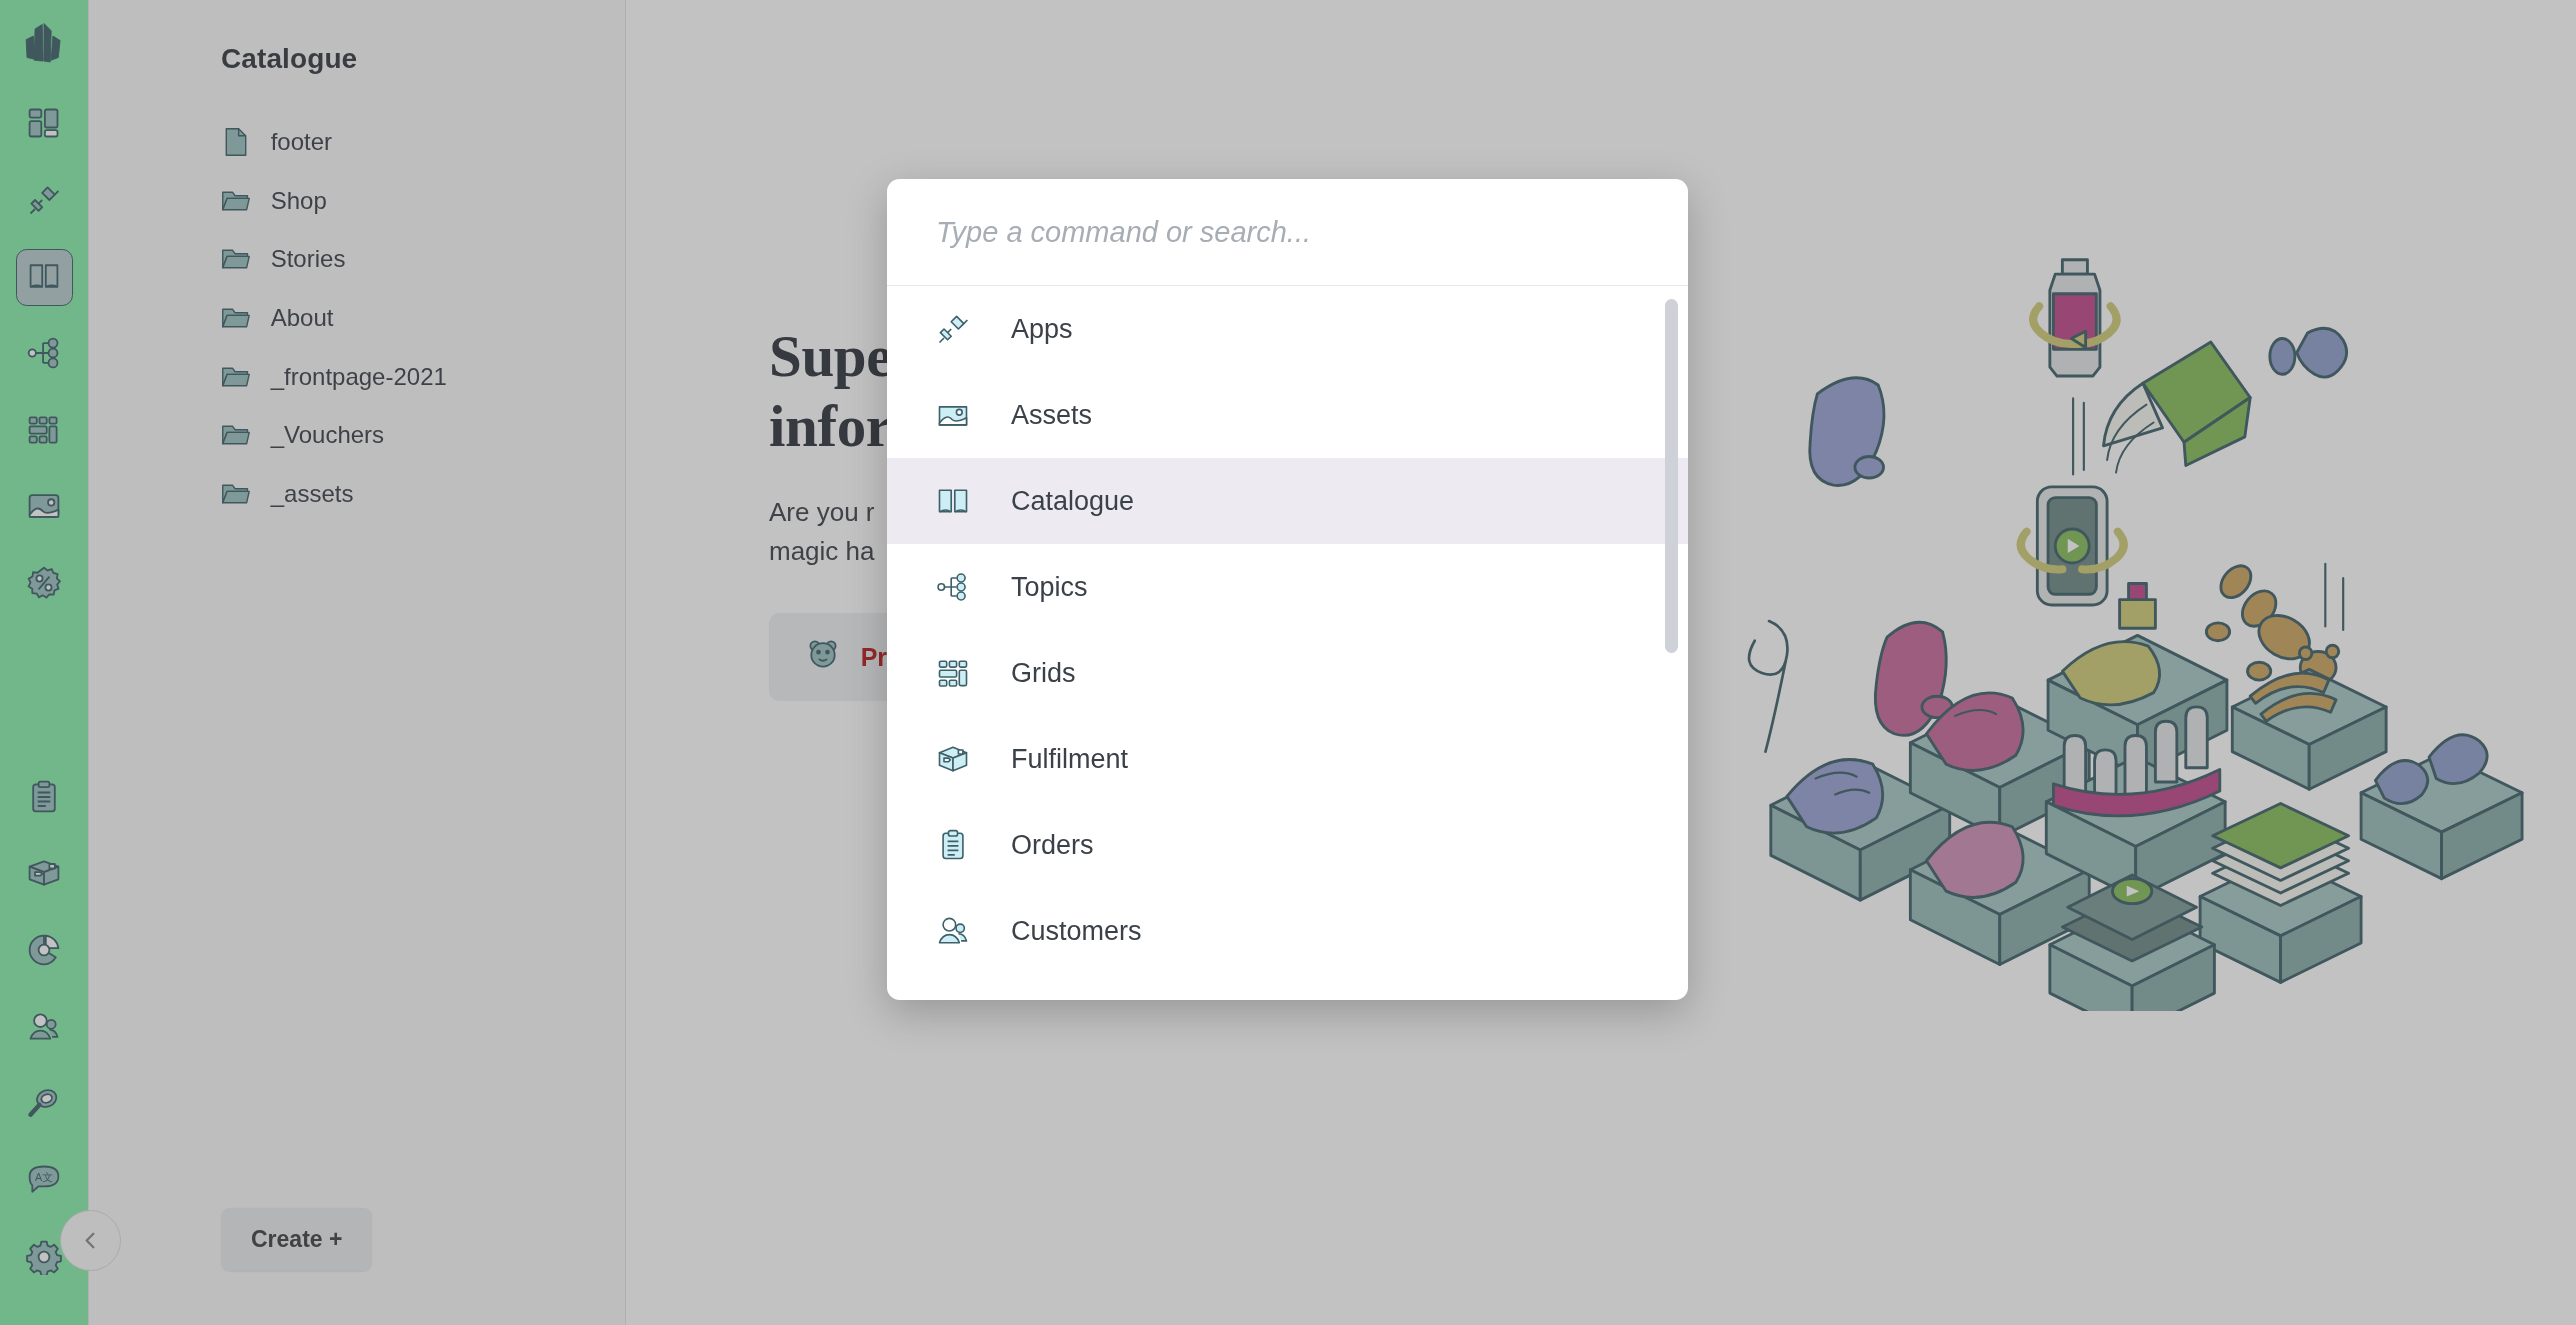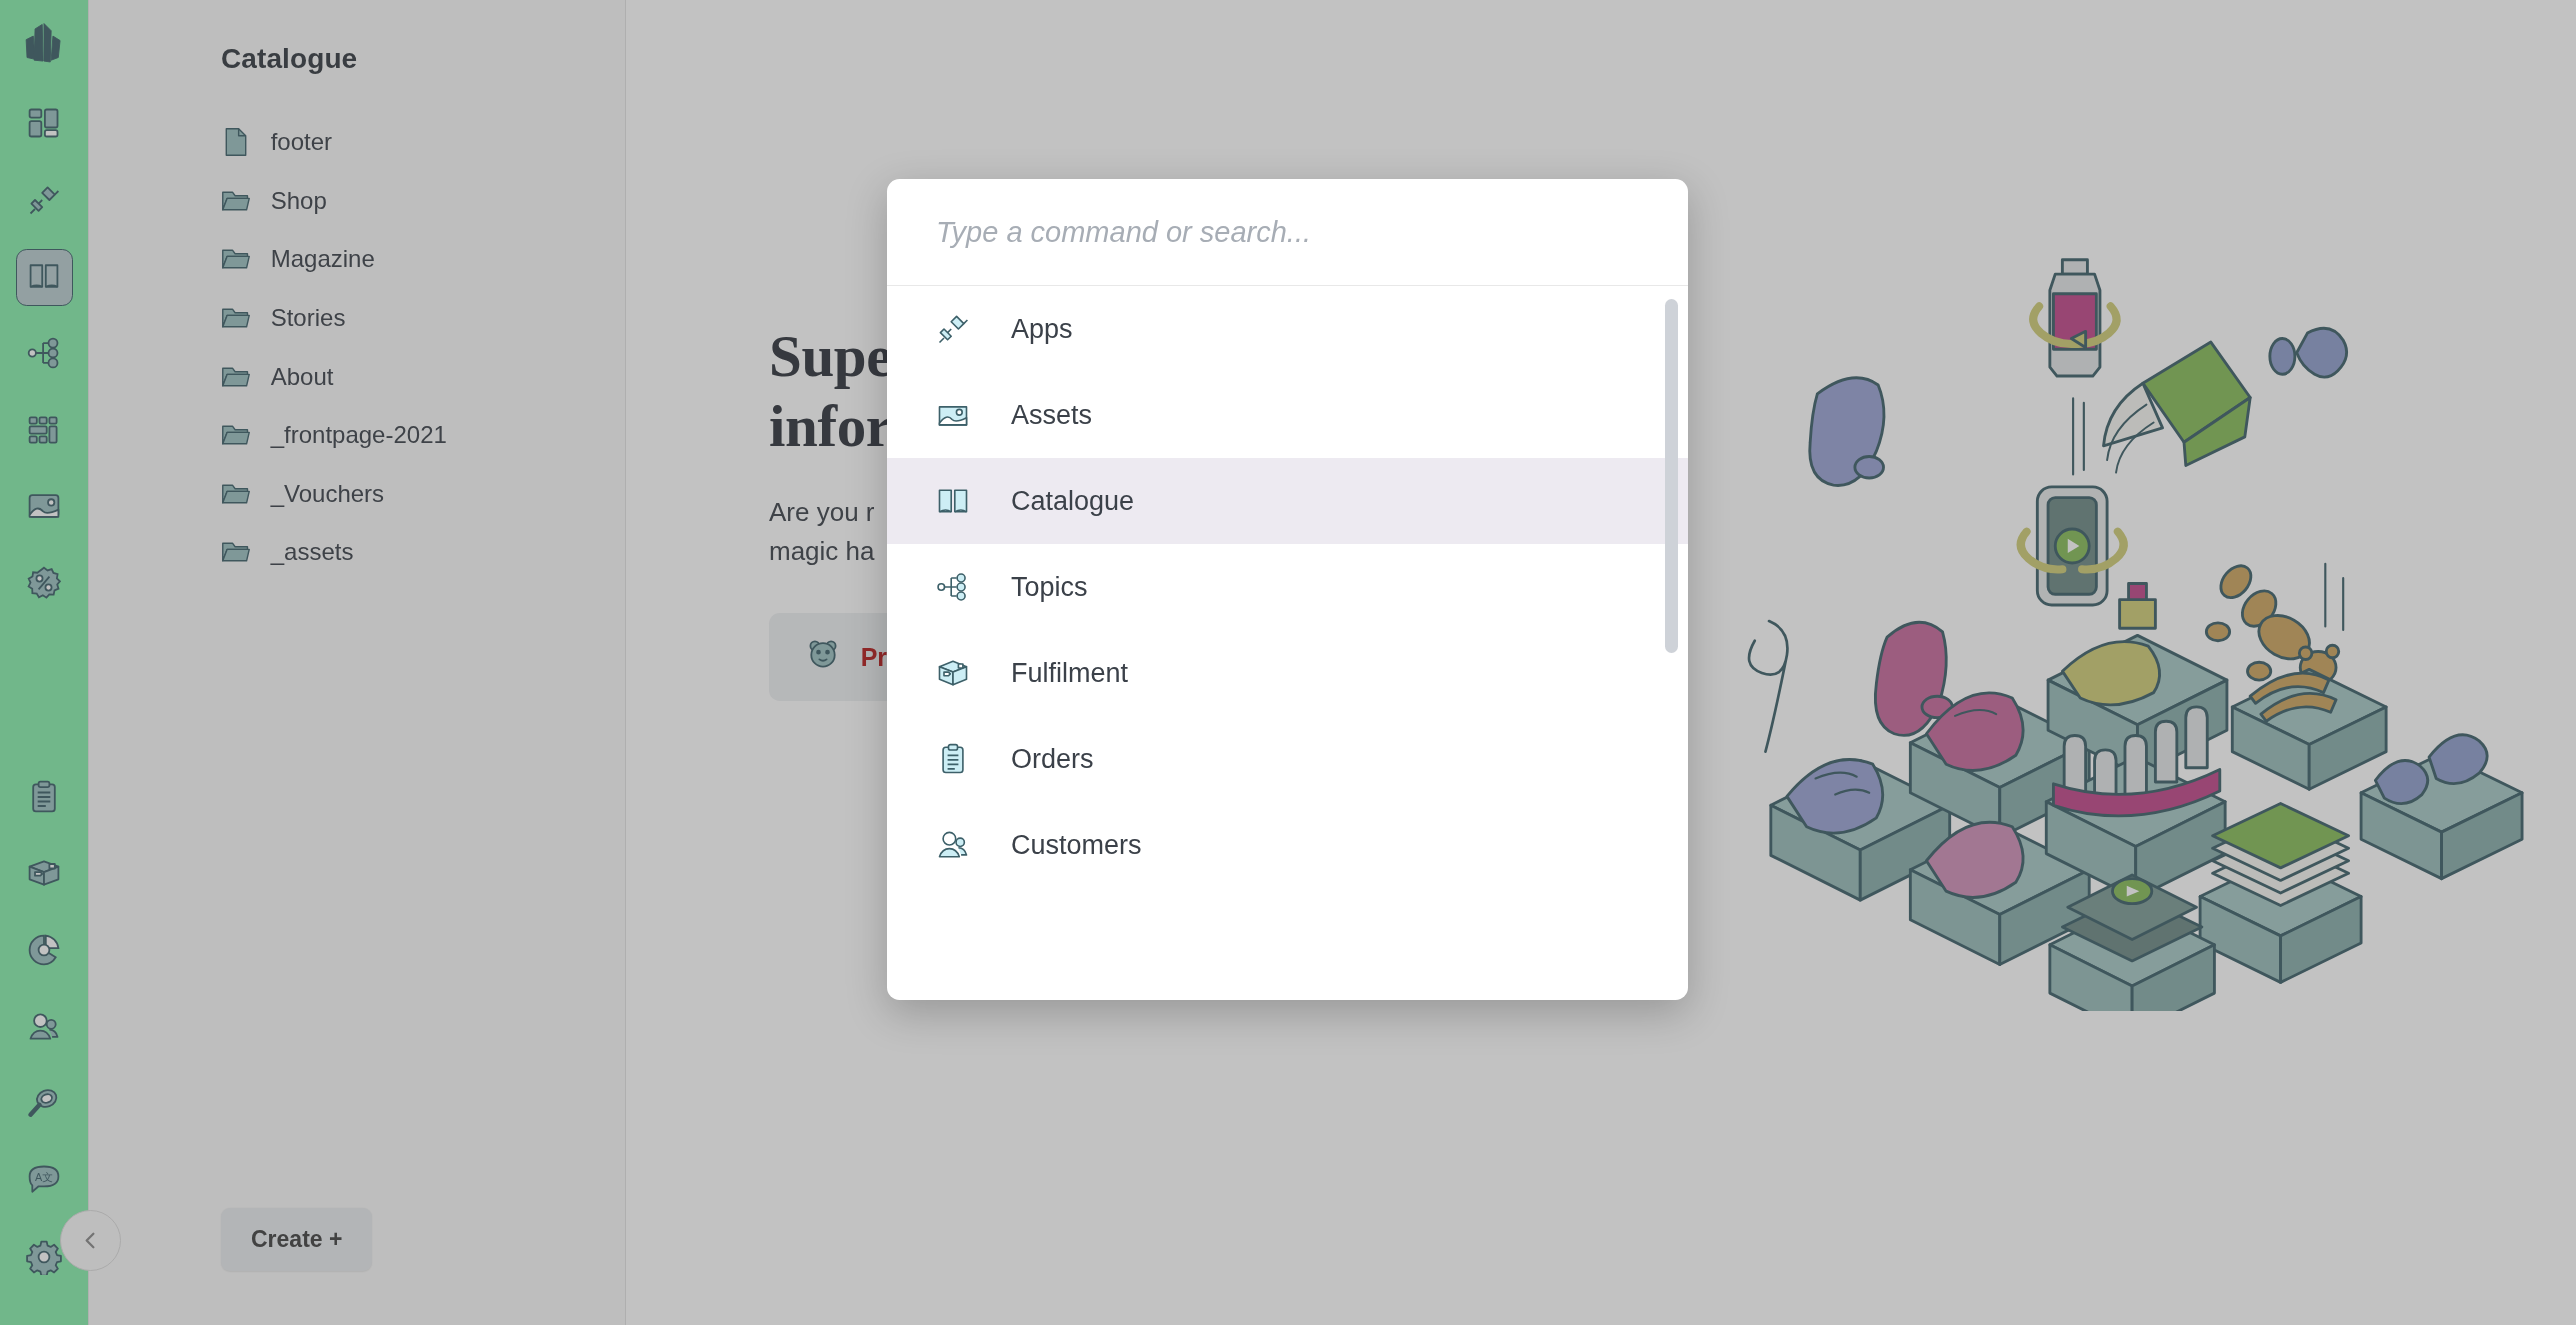--- a/index.html
+++ b/index.html
@@ -303,27 +303,20 @@
             <path d="M2 24 V4 h11 l3 4 h14 v3 H7z"></path>
             <path d="M7 11 h25 l-3 13 H2z"></path>
           </svg>
         <span class="tlabel">Shop</span>
       </div>
       <div class="tree-item">
         <svg class="folder-ico" viewBox="0 0 34 28" fill="#9bc0c1" stroke="#3d6069" stroke-width="1.6" stroke-linejoin="round">
             <path d="M2 24 V4 h11 l3 4 h14 v3 H7z"></path>
             <path d="M7 11 h25 l-3 13 H2z"></path>
           </svg>
-        <span class="tlabel">Magazine</span>
-      </div>
-      <div class="tree-item">
-        <svg class="folder-ico" viewBox="0 0 34 28" fill="#9bc0c1" stroke="#3d6069" stroke-width="1.6" stroke-linejoin="round">
-            <path d="M2 24 V4 h11 l3 4 h14 v3 H7z"></path>
-            <path d="M7 11 h25 l-3 13 H2z"></path>
-          </svg>
         <span class="tlabel">Stories</span>
       </div>
       <div class="tree-item">
         <svg class="folder-ico" viewBox="0 0 34 28" fill="#9bc0c1" stroke="#3d6069" stroke-width="1.6" stroke-linejoin="round">
             <path d="M2 24 V4 h11 l3 4 h14 v3 H7z"></path>
             <path d="M7 11 h25 l-3 13 H2z"></path>
           </svg>
         <span class="tlabel">About</span>
       </div>
       <div class="tree-item">
@@ -583,20 +576,34 @@
           <circle cx="7" cy="20" r="3.6" fill="#fff"></circle>
             <circle cx="29" cy="10" r="4.4"></circle>
             <circle cx="29" cy="20" r="4.4"></circle>
             <circle cx="29" cy="30" r="4.4"></circle>
           <path d="M11 20 h7 M18 10 v20 M18 10 h6 M18 20 h6 M18 30 h6" fill="none"></path>
         </svg>
       </span>
       <span class="cmd-label">Topics</span>
     </div>
 
+    <div class="cmd-row">
+      <span class="cmd-ico">
+        <svg width="36" height="36" viewBox="0 0 40 40" fill="#cdeef5" stroke="#3d6069" stroke-width="1.8">
+          <rect x="5" y="7" width="8" height="6.5" rx="1.5"></rect>
+            <rect x="16" y="7" width="8" height="6.5" rx="1.5"></rect>
+            <rect x="27" y="7" width="8" height="6.5" rx="1.5"></rect>
+          <rect x="5" y="17" width="19" height="7.5" rx="1.5"></rect>
+            <rect x="27" y="17" width="8" height="17" rx="1.5"></rect>
+          <rect x="5" y="28" width="8" height="6.5" rx="1.5"></rect>
+            <rect x="16" y="28" width="8" height="6.5" rx="1.5"></rect>
+        </svg>
+      </span>
+      <span class="cmd-label">Grids</span>
+    </div>
 
     <div class="cmd-row">
       <span class="cmd-ico">
         <svg width="36" height="36" viewBox="0 0 40 40" fill="#cdeef5" stroke="#3d6069" stroke-width="1.8" stroke-linejoin="round">
           <path d="M5 13 L20 7 L35 13 L20 19z"></path>
             <path d="M5 13 v14 l15 6 V19z"></path>
             <path d="M35 13 v14 l-15 6 V19z"></path>
           <path d="M10 19 h5 l2 2 -2 2 h-5z" fill="#fff"></path>
             <rect x="26" y="10" width="5" height="4.5" fill="#fff"></rect>
         </svg>

